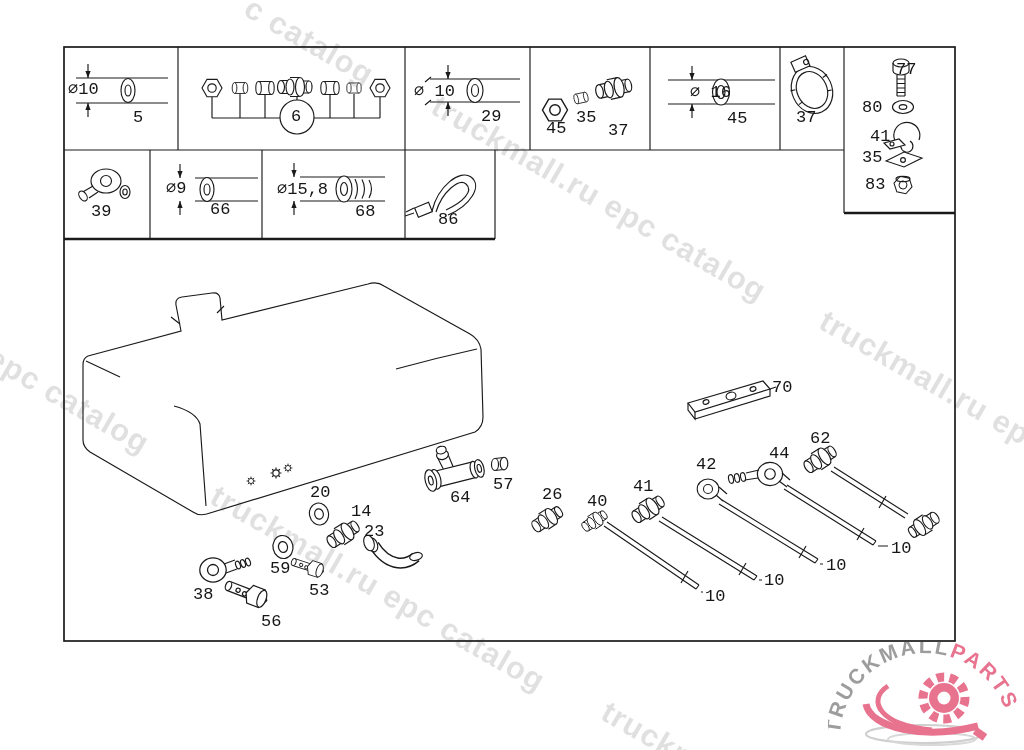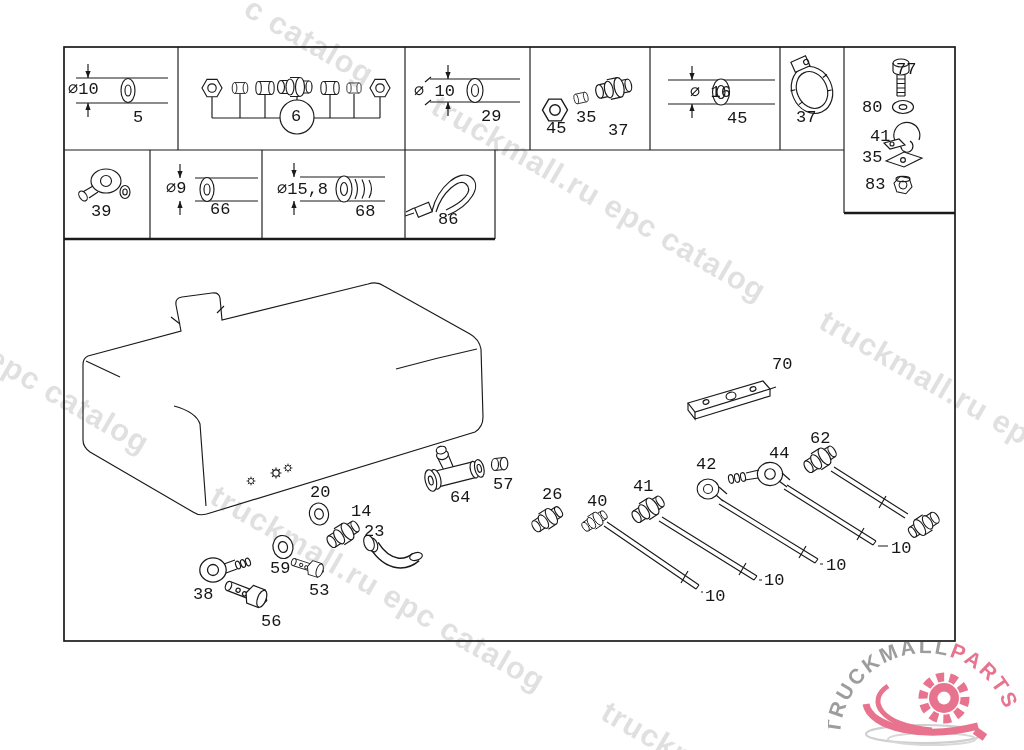--- a/index.html
+++ b/index.html
@@ -325,21 +325,21 @@
   <span class="lbl" style="left:193px;top:586px">38</span>
   <span class="lbl" style="left:261px;top:613px">56</span>
   <span class="lbl" style="left:450px;top:489px">64</span>
   <span class="lbl" style="left:493px;top:476px">57</span>
   <span class="lbl" style="left:542px;top:486px">26</span>
   <span class="lbl" style="left:587px;top:493px">40</span>
   <span class="lbl" style="left:633px;top:478px">41</span>
   <span class="lbl" style="left:696px;top:456px">42</span>
   <span class="lbl" style="left:769px;top:445px">44</span>
   <span class="lbl" style="left:810px;top:430px">62</span>
-  <span class="lbl" style="left:772px;top:356px">70</span>
+  <span class="lbl" style="left:772px;top:379px">70</span>
 
   <span class="lbl" style="left:705px;top:588px">10</span>
   <span class="lbl" style="left:764px;top:572px">10</span>
   <span class="lbl" style="left:826px;top:557px">10</span>
   <span class="lbl" style="left:891px;top:540px">10</span>
 
   <svg class="logo" viewBox="0 0 196 108">
     <defs>
       <path id="logoArc" d="M12,96 A85,85 0 0 1 182,96" fill="none"></path>
     </defs>

